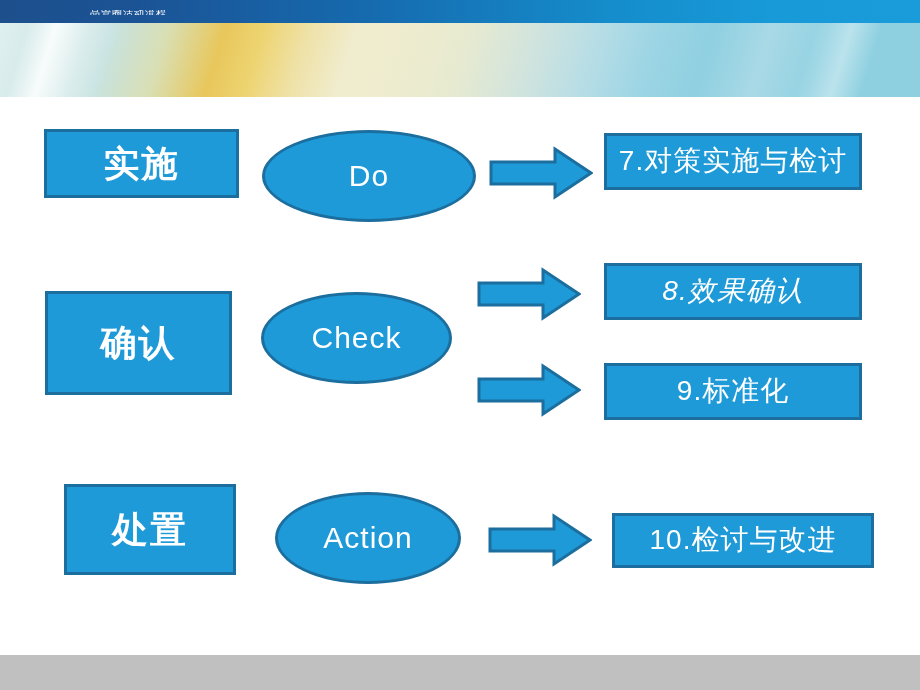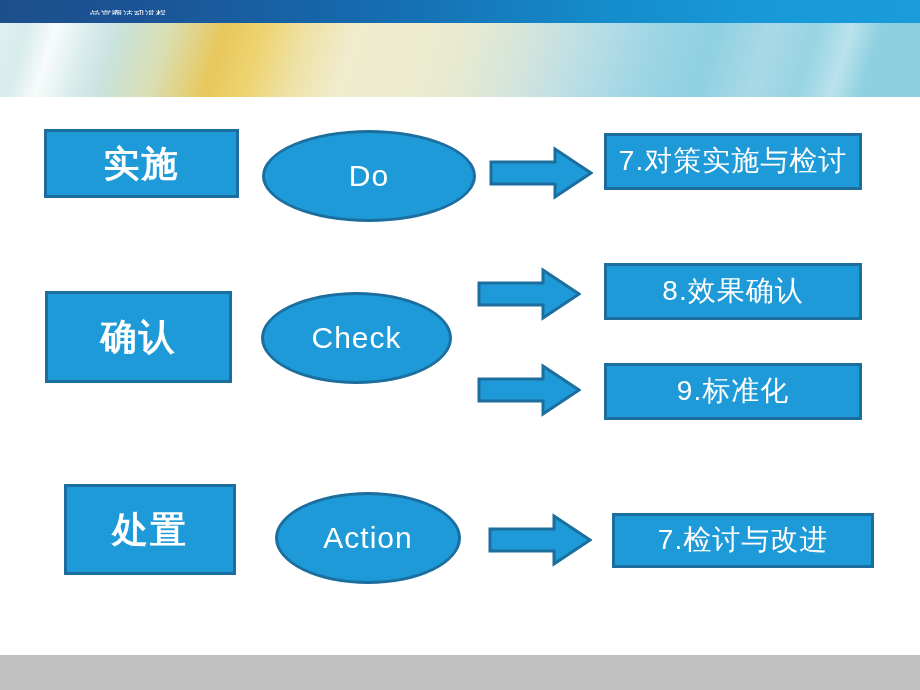--- a/index.html
+++ b/index.html
@@ -94,47 +94,47 @@
   <div class="node ellipse" style="left:262px;top:130px;width:214px;height:92px;text-align:right;">Do</div>
 
   <div class="arrow" style="left:489px;top:145px;width:104px;height:56px;">
     <svg width="104" height="56" viewBox="0 0 104 56">
       <polygon points="2,17 66,17 66,4 102,28 66,52 66,39 2,39" fill="#1d9ad7" stroke="#1c6e9e" stroke-width="3" stroke-linejoin="miter"></polygon>
     </svg>
   </div>
 
   <div class="node step-box" style="left:604px;top:133px;width:258px;height:57px;">7.对策实施与检讨</div>
 
-  <div class="node rect-label" style="left:45px;top:291px;width:187px;height:92px;">确认</div>
+  <div class="node rect-label" style="left:45px;top:291px;width:187px;height:104px;">确认</div>
 
   <div class="node ellipse" style="left:261px;top:292px;width:191px;height:92px;">Check</div>
 
   <div class="arrow" style="left:477px;top:266px;width:104px;height:56px;">
     <svg width="104" height="56" viewBox="0 0 104 56">
       <polygon points="2,17 66,17 66,4 102,28 66,52 66,39 2,39" fill="#1d9ad7" stroke="#1c6e9e" stroke-width="3" stroke-linejoin="miter"></polygon>
     </svg>
   </div>
 
-  <div class="node step-box" style="left:604px;top:263px;width:258px;height:57px;">8.效果确认</div>
+  <div class="node step-box" style="left:604px;top:263px;width:258px;height:57px;font-style:italic;">8.效果确认</div>
 
   <div class="arrow" style="left:477px;top:362px;width:104px;height:56px;">
     <svg width="104" height="56" viewBox="0 0 104 56">
       <polygon points="2,17 66,17 66,4 102,28 66,52 66,39 2,39" fill="#1d9ad7" stroke="#1c6e9e" stroke-width="3" stroke-linejoin="miter"></polygon>
     </svg>
   </div>
 
   <div class="node step-box" style="left:604px;top:363px;width:258px;height:57px;">9.标准化</div>
 
   <div class="node rect-label" style="left:64px;top:484px;width:172px;height:91px;">处置</div>
 
   <div class="node ellipse" style="left:275px;top:492px;width:186px;height:92px;">Action</div>
 
   <div class="arrow" style="left:488px;top:512px;width:104px;height:56px;">
     <svg width="104" height="56" viewBox="0 0 104 56">
       <polygon points="2,17 66,17 66,4 102,28 66,52 66,39 2,39" fill="#1d9ad7" stroke="#1c6e9e" stroke-width="3" stroke-linejoin="miter"></polygon>
     </svg>
   </div>
 
-  <div class="node step-box" style="left:612px;top:513px;width:262px;height:55px;">7.检讨与改进</div>
+  <div class="node step-box" style="left:612px;top:513px;width:262px;height:55px;">10.检讨与改进</div>
 
   <div class="footer-bar"></div>
 
 </div>
 
 </body></html>

